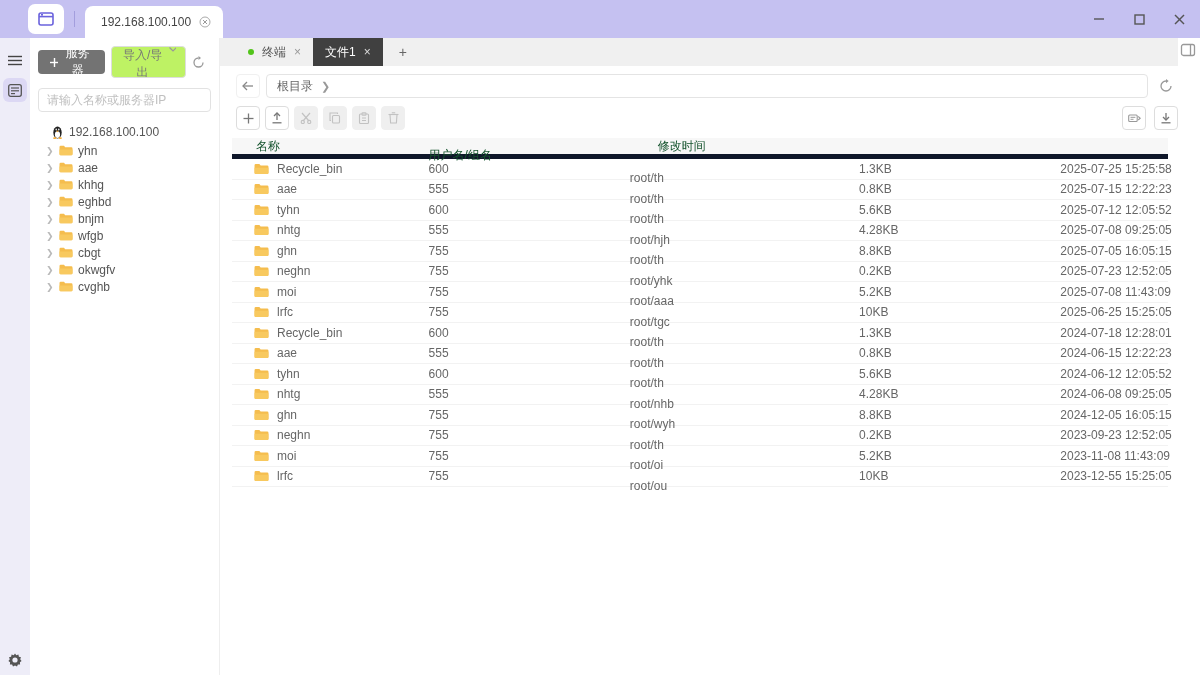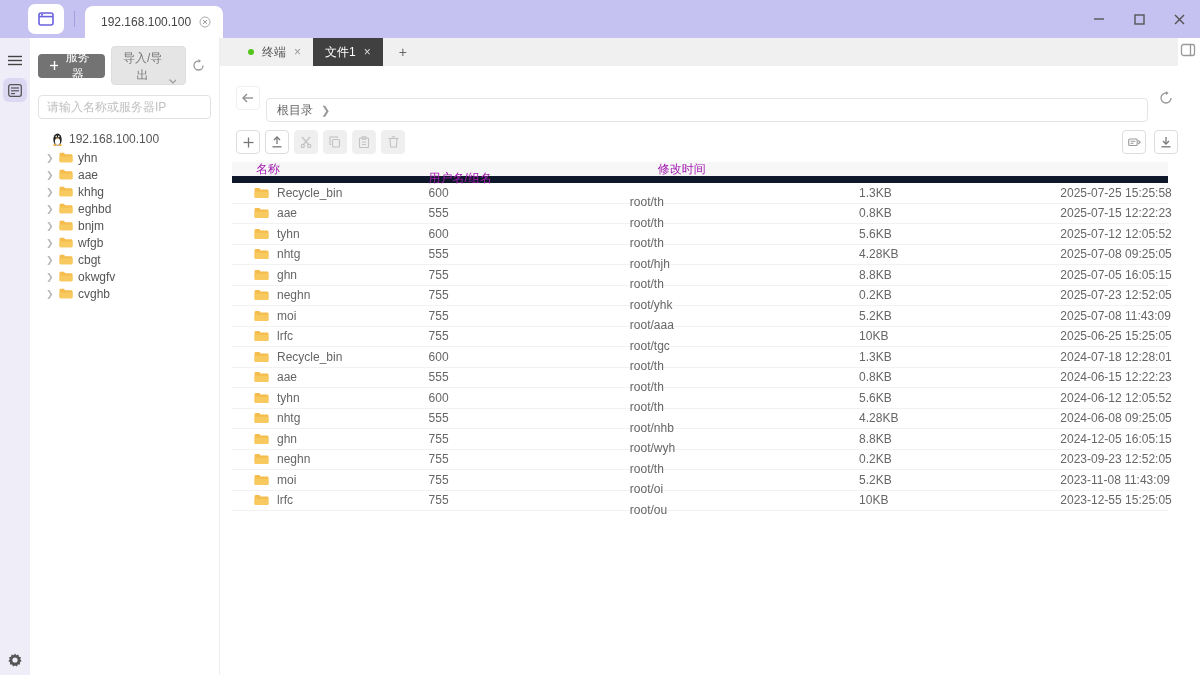--- a/index.html
+++ b/index.html
@@ -20,21 +20,21 @@
   
   .rail { width:30px; background:#eeedf8; display:flex; flex-direction:column; align-items:center; padding-top:10px; position:relative; }
   .rail-icon { width:24px; height:24px; display:flex; align-items:center; justify-content:center; margin-bottom:6px; border-radius:6px; }
   .rail-icon.active { background:#dcd8f4; }
   .rail-gear { position:absolute; bottom:8px; left:0; width:30px; display:flex; justify-content:center; font-size:14px; color:#555; }
 
   
   .sidebar { width:190px; background:#fff; border-right:1px solid #eee; padding:8px 0 0 8px; }
   .sb-actions { display:flex; align-items:center; gap:6px; padding-right:8px; }
   .btn-server { background:#737373; color:#fff; border:none; border-radius:4px; height:24px; padding:0 12px; font-size:12px; display:flex; align-items:center; gap:5px; cursor:pointer; }
-  .btn-import { background:#e5e5e5; color:#777; border:1px solid #ddd; border-radius:4px; height:39px; padding:0 9px; font-size:12px; display:flex; align-items:flex-end; gap:5px; cursor:pointer; }
+  .btn-import { background:#bef264; color:#777; border:1px solid #ddd; border-radius:4px; height:32px; padding:0 9px; font-size:12px; display:flex; align-items:flex-start; gap:5px; cursor:pointer; }
   .sb-sync { margin-left:auto; margin-right:6px; }
   .sb-search { margin:10px 8px 10px 0; border:1px solid #e2e2e2; border-radius:4px; height:24px; display:flex; align-items:center; padding:0 8px; }
   .sb-search input { border:none; outline:none; flex:1; font-size:12px; color:#a16207; font-family:inherit; }
   .sb-search input::placeholder { color:#c0c0c0; }
   .sb-groups { display:flex; align-items:center; gap:6px; padding:4px 8px 4px 0; color:#333; font-size:13px; }
   .btn-group { margin-left:auto; background:#fff; border:1px solid #ddd; border-radius:4px; height:20px; padding:0 7px; font-size:11px; color:#777; display:flex; align-items:center; gap:4px; cursor:pointer; }
   .tree { margin-top:4px; }
   .tree-host { display:flex; align-items:center; gap:6px; padding:3px 0 3px 14px; color:#555; cursor:pointer; }
   .tree-item { display:flex; align-items:center; gap:5px; padding:2px 0; height:17px; color:#555; cursor:pointer; padding-left:8px; }
   .tw { color:#b9b9b9; font-size:9px; width:8px; display:inline-block; }
@@ -45,34 +45,34 @@
   .mtab { display:flex; align-items:center; gap:8px; padding:0 12px; font-size:12px; color:#555; cursor:pointer; }
   .mtab .dot { width:6px; height:6px; border-radius:50%; background:#52c41a; }
   .mtab.active { background:#404040; color:#fff; }
   .mtab .x { font-size:12px; color:#999; }
   .mtab.active .x { color:#ddd; }
   .tab-plus { display:flex; align-items:center; padding:0 16px; color:#666; font-size:14px; cursor:pointer; }
   .panel-toggle { position:absolute; top:4px; right:4px; width:16px; height:16px; cursor:pointer; }
 
   .crumb-row { display:flex; align-items:center; margin:8px 22px 0 16px; gap:6px; }
   .back-btn { width:24px; height:24px; background:#fff; border:1px solid #f0f0f0; border-radius:4px; display:flex; align-items:center; justify-content:center; cursor:pointer; }
-  .crumb-bar { flex:1; height:24px; border:1px solid #e4e4e4; border-radius:4px; display:flex; align-items:center; gap:8px; padding:0 10px; color:#666;margin-top:24px; }
+  .crumb-bar { flex:1; height:24px; border:1px solid #e4e4e4; border-radius:4px; display:flex; align-items:center; gap:8px; padding:0 10px; color:#666; }
   .crumb-gt { color:#999; font-size:11px; }
   .crumb-refresh { width:24px; height:24px; display:flex; align-items:center; justify-content:center; cursor:pointer; }
 
   .tool-row { display:flex; align-items:center; margin:8px 22px 0 16px; gap:5px; }
   .tbtn { width:24px; height:24px; border-radius:4px; display:flex; align-items:center; justify-content:center; }
   .tbtn.en { background:#fff; border:1px solid #ddd; cursor:pointer; }
   .tbtn.dis { background:#efefef; border:1px solid #efefef; cursor:default; }
   .tool-right { margin-left:auto; display:flex; gap:8px; }
 
   
   .ftable { margin:8px 32px 0 12px; }
   .frow { display:flex; align-items:center; height:20.5px; border-bottom:1px solid #f2f2f2; color:#666; }
-  .frow.head { background:#f7f7f7; height:21px; color:#a21caf; border-bottom:7px solid #0f172a; }
+  .frow.head { background:#f7f7f7; height:21px; color:#14532d; border-bottom:5px solid #0f172a; }
   .c-name { width:21%; display:flex; align-items:center; gap:8px; padding-left:22px; }
   .head .c-name { padding-left:24px; }
   .c-perm { width:21.5%; }
   .c-user { width:24.5%;margin-top:19px; }
   .c-size { width:21.5%; }
   .c-time { width:11.5%; white-space:nowrap; }
   svg { display:block; }
 </style>
 </head>
 <body>

